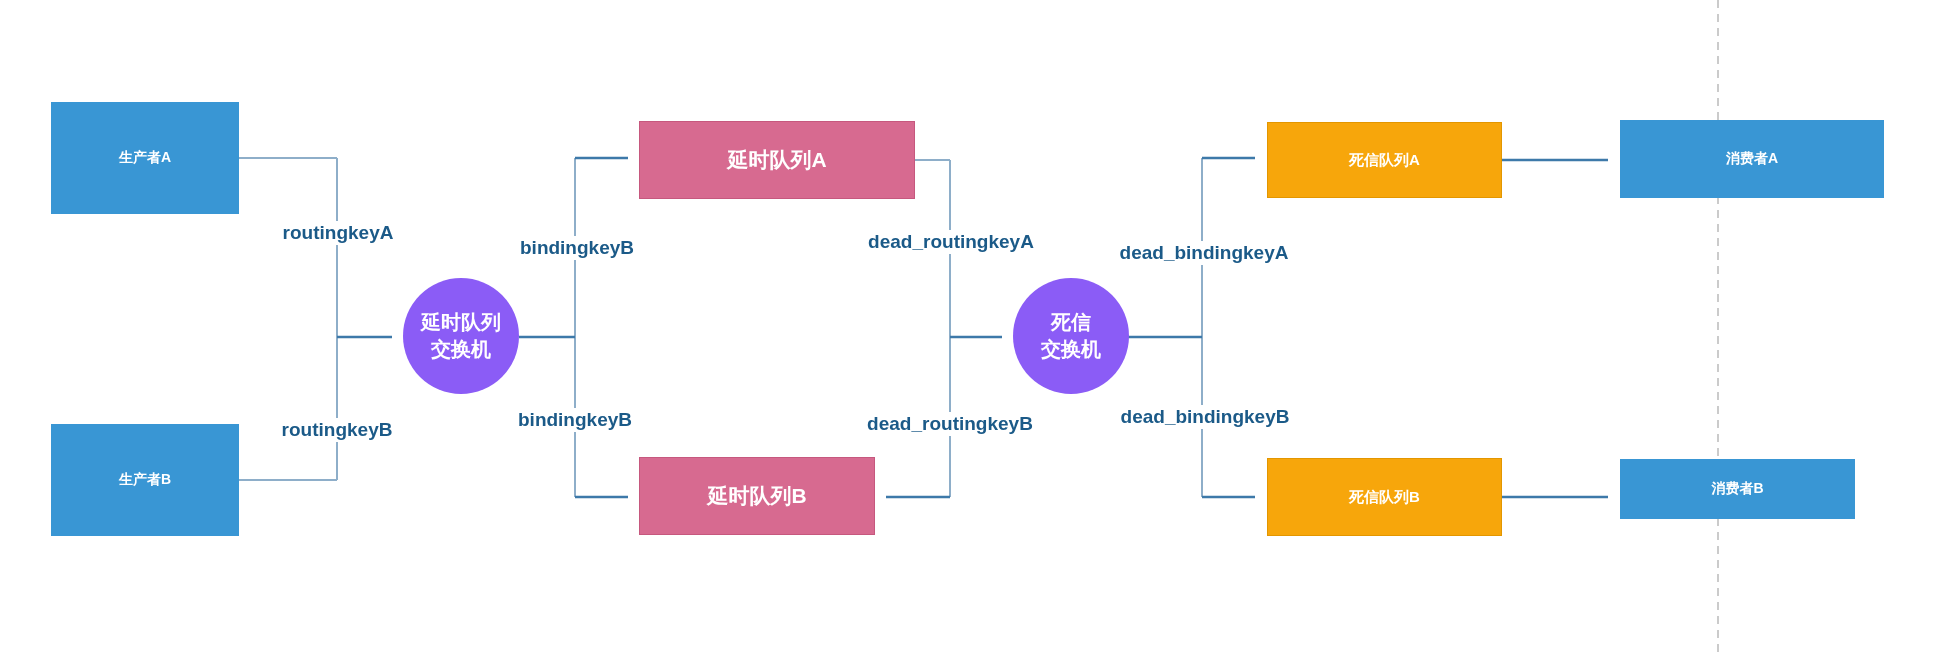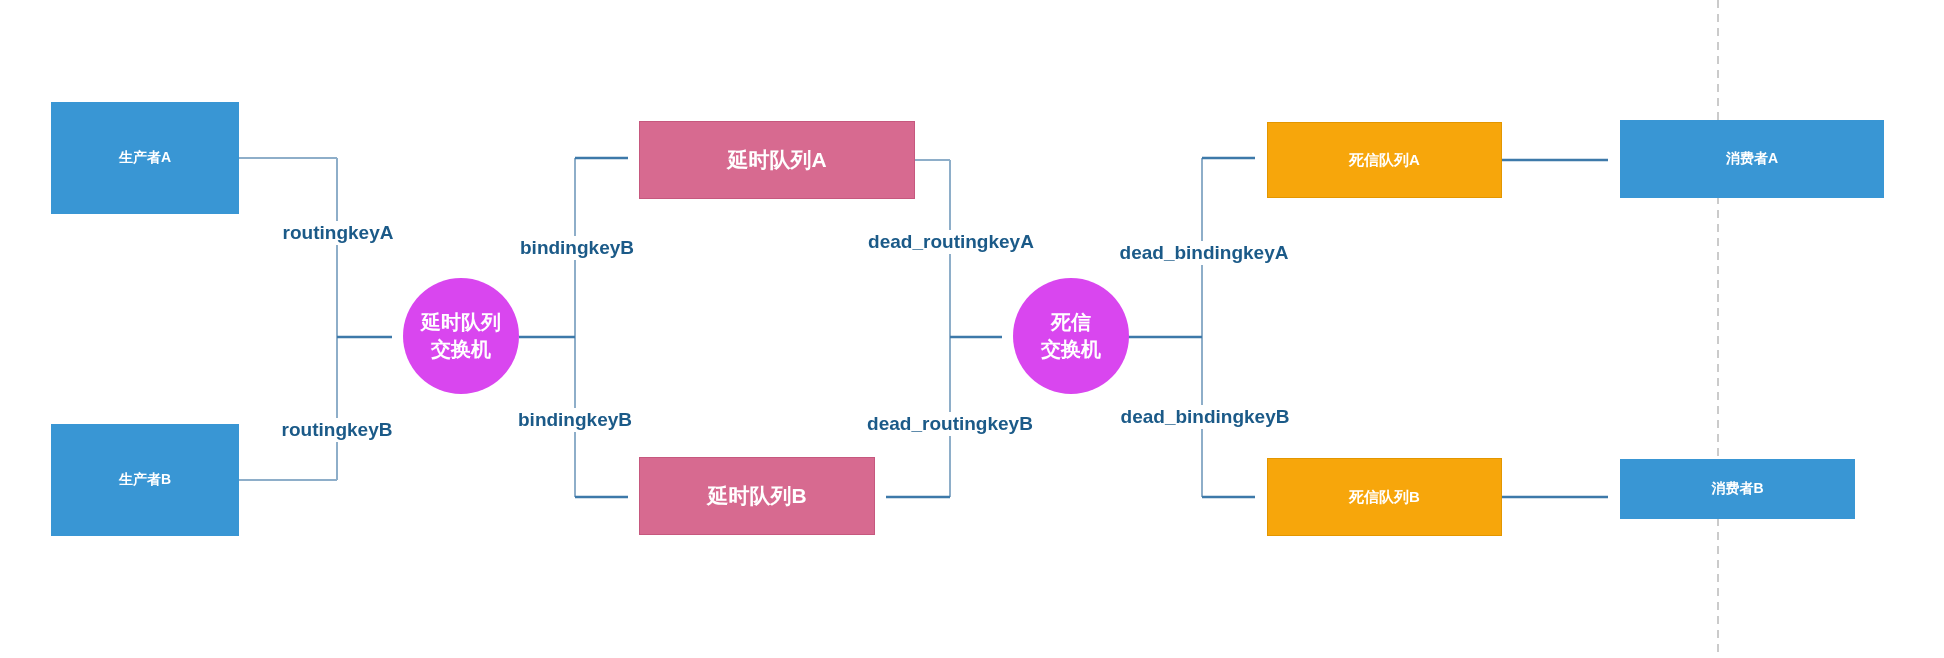--- a/index.html
+++ b/index.html
@@ -19,21 +19,21 @@
   .node {
     position:absolute;
     display:flex; align-items:center; justify-content:center;
     color:#ffffff; font-weight:bold; text-align:center;
     box-sizing:border-box;
   }
   .rect      { font-size:14px; }
   .blue      { background:#3996D4; }
   .pink      { background:#D76A90; border:1px solid #C6587E; font-size:21px; }
   .amber     { background:#F7A60B; border:1px solid #E39600; font-size:15px; }
-  .circle    { background:#d946ef; border-radius:50%; flex-direction:column; font-size:20px; line-height:1.35; }
+  .circle    { background:#8b5cf6; border-radius:50%; flex-direction:column; font-size:20px; line-height:1.35; }
 
   .producer-a     { left:51px;  top:102px; width:188px; height:112px; }
   .producer-b     { left:51px;  top:424px; width:188px; height:112px; }
   .delay-exchange { left:403px; top:278px; width:116px; height:116px; }
   .delay-queue-a  { left:639px; top:121px; width:276px; height:78px; }
   .delay-queue-b  { left:639px; top:457px; width:236px; height:78px; }
   .dead-exchange  { left:1013px;top:278px; width:116px; height:116px; }
   .dead-queue-a   { left:1267px;top:122px; width:235px; height:76px; }
   .dead-queue-b   { left:1267px;top:458px; width:235px; height:78px; }
   .consumer-a     { left:1620px;top:120px; width:264px; height:78px; }

